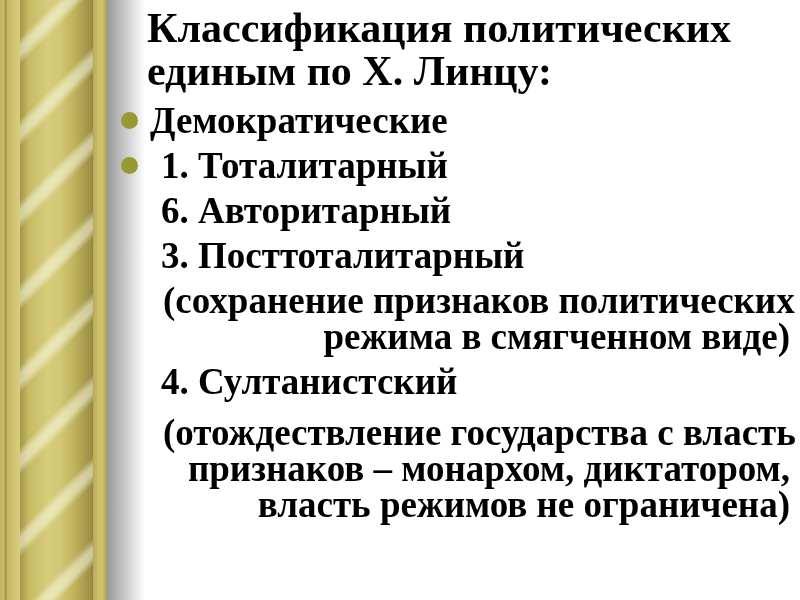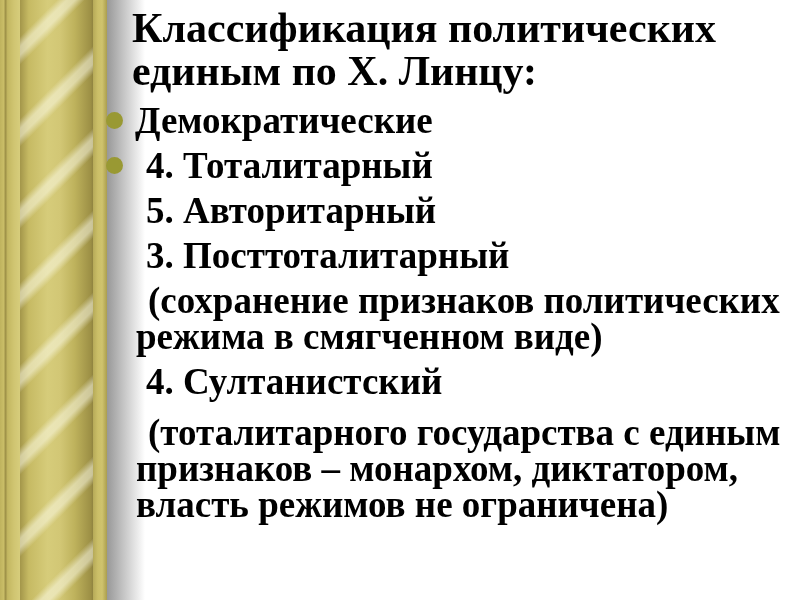--- a/index.html
+++ b/index.html
@@ -53,21 +53,21 @@
   .edge-fade {
     position: absolute;
     left: 107px; top: 0;
     width: 38px; height: 600px;
     background: linear-gradient(to right, #989898, #ffffff);
   }
 
   
   .content {
     position: absolute;
-    left: 135px; top: 7px; right: 10px;
+    left: 150px; top: 7px; right: 10px;
     color: #000000;
     font-weight: bold;
   }
   .title {
     font-size: 42px;
     line-height: 43px;
     margin-left: -3px;
     margin-bottom: 10px;
   }
   .title-line { white-space: nowrap; }
@@ -81,21 +81,21 @@
   .line { white-space: nowrap; }
   .bullet-dot {
     position: absolute;
     left: -29px; top: 9px;
     width: 17px; height: 17px;
     border-radius: 50%;
     background: #999933;
   }
   .item.numbered .line { padding-left: 11px; }
   .item.note .line.first { padding-left: 13px; }
-  .item.note .line.rest  { padding-left: 1px; }
+  .item.note .line.rest  { padding-left: 1px; text-align: right; }
   .item.note.last { margin-top: 15px; }
 </style>
 </head>
 <body>
 
 <div class="slide">
 
   <div class="column-border">
     <div class="col-left"></div>
     <div class="col-barrel"></div>
@@ -113,40 +113,40 @@
     <div class="item bullet">
       <span class="bullet-dot"></span>
       <span class="line">Демократические</span>
     </div>
 
     <div class="item bullet">
       <span class="bullet-dot"></span>
     </div>
 
     <div class="item numbered">
-      <div class="line">4. Тоталитарный</div>
+      <div class="line">1. Тоталитарный</div>
     </div>
 
     <div class="item numbered">
-      <div class="line">5. Авторитарный</div>
+      <div class="line">6. Авторитарный</div>
     </div>
 
     <div class="item numbered">
       <div class="line">3. Посттоталитарный</div>
     </div>
 
     <div class="item note">
       <div class="line first">(сохранение признаков политических</div>
       <div class="line rest">режима в смягченном виде)</div>
     </div>
 
     <div class="item numbered">
       <div class="line">4. Султанистский</div>
     </div>
 
     <div class="item note last">
-      <div class="line first">(тоталитарного государства с единым</div>
+      <div class="line first">(отождествление государства с власть</div>
       <div class="line rest">признаков – монархом, диктатором,</div>
       <div class="line rest">власть режимов не ограничена)</div>
     </div>
 
   </div>
 </div>
 
 </body></html>

